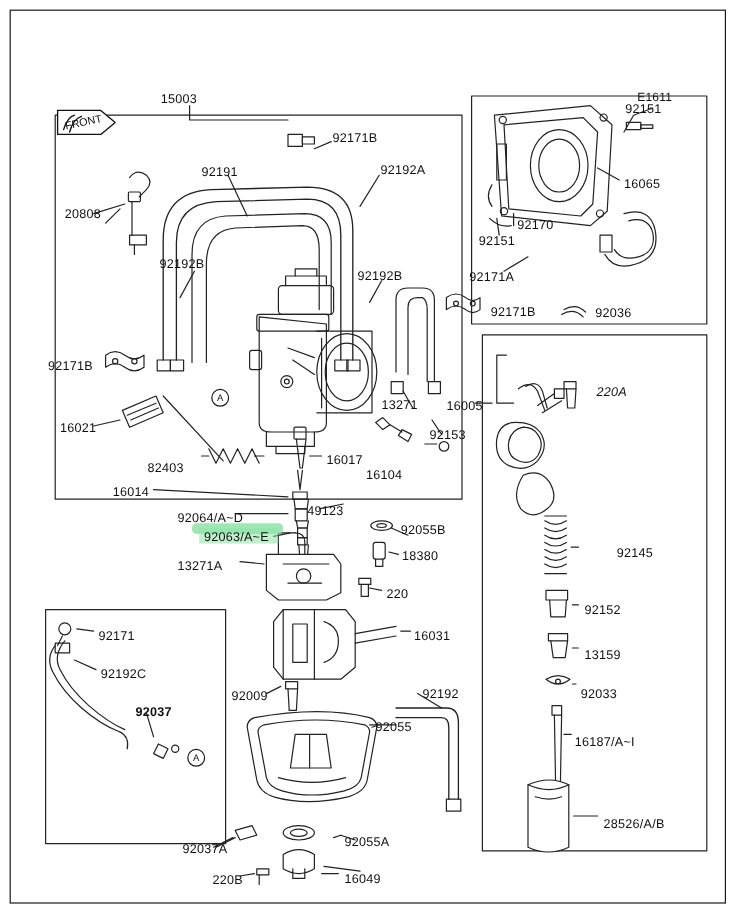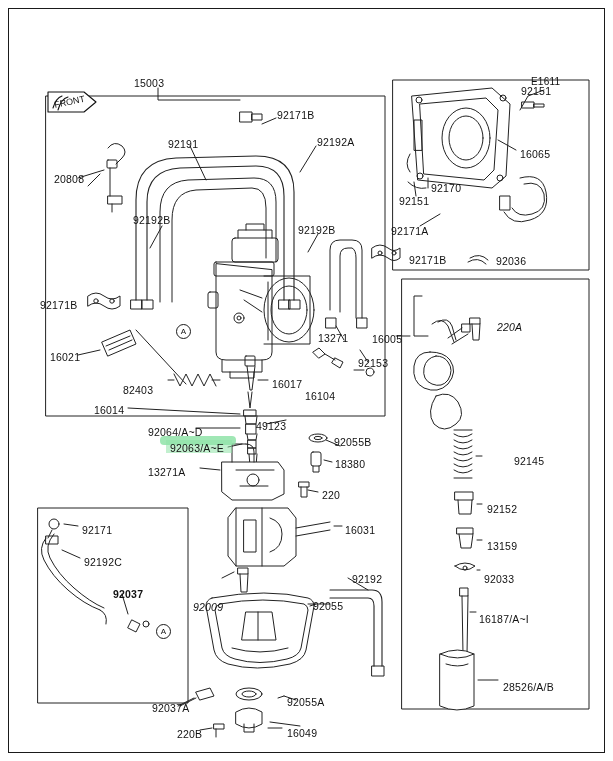--- a/index.html
+++ b/index.html
@@ -418,21 +418,21 @@
       <div class="lbl" style="left: 334px; top: 437px;">92055B</div>
       <div class="lbl" style="left: 486px; top: 456px; margin-left: 28px;">92145</div>
       <div class="lbl" style="left: 148px; top: 467px;">13271A</div>
       <div class="lbl" style="left: 335px; top: 459px;">18380</div>
       <div class="lbl" style="left: 322px; top: 490px;">220</div>
       <div class="lbl" style="left: 487px; top: 504px;">92152</div>
       <div class="lbl" style="left: 82px; top: 525px;">92171</div>
       <div class="lbl" style="left: 345px; top: 525px;">16031</div>
       <div class="lbl" style="left: 487px; top: 541px;">13159</div>
       <div class="lbl" style="left: 84px; top: 557px;">92192C</div>
-      <div class="lbl" style="left: 193px; top: 602px; font-style: italic;">92009</div>
+      <div class="lbl" style="left: 193px; top: 575px;">92009</div>
       <div class="lbl" style="left: 352px; top: 574px;">92192</div>
       <div class="lbl" style="left: 484px; top: 574px;">92033</div>
       <div class="lbl" style="left: 113px; top: 589px; font-weight: bold;">92037</div>
       <div class="lbl" style="left: 313px; top: 601px;">92055</div>
       <div class="lbl" style="left: 479px; top: 614px;">16187/A~I</div>
       <div class="lbl" style="left: 503px; top: 682px;">28526/A/B</div>
       <div class="lbl" style="left: 152px; top: 703px;">92037A</div>
       <div class="lbl" style="left: 287px; top: 697px;">92055A</div>
       <div class="lbl" style="left: 177px; top: 729px;">220B</div>
       <div class="lbl" style="left: 287px; top: 728px;">16049</div>

